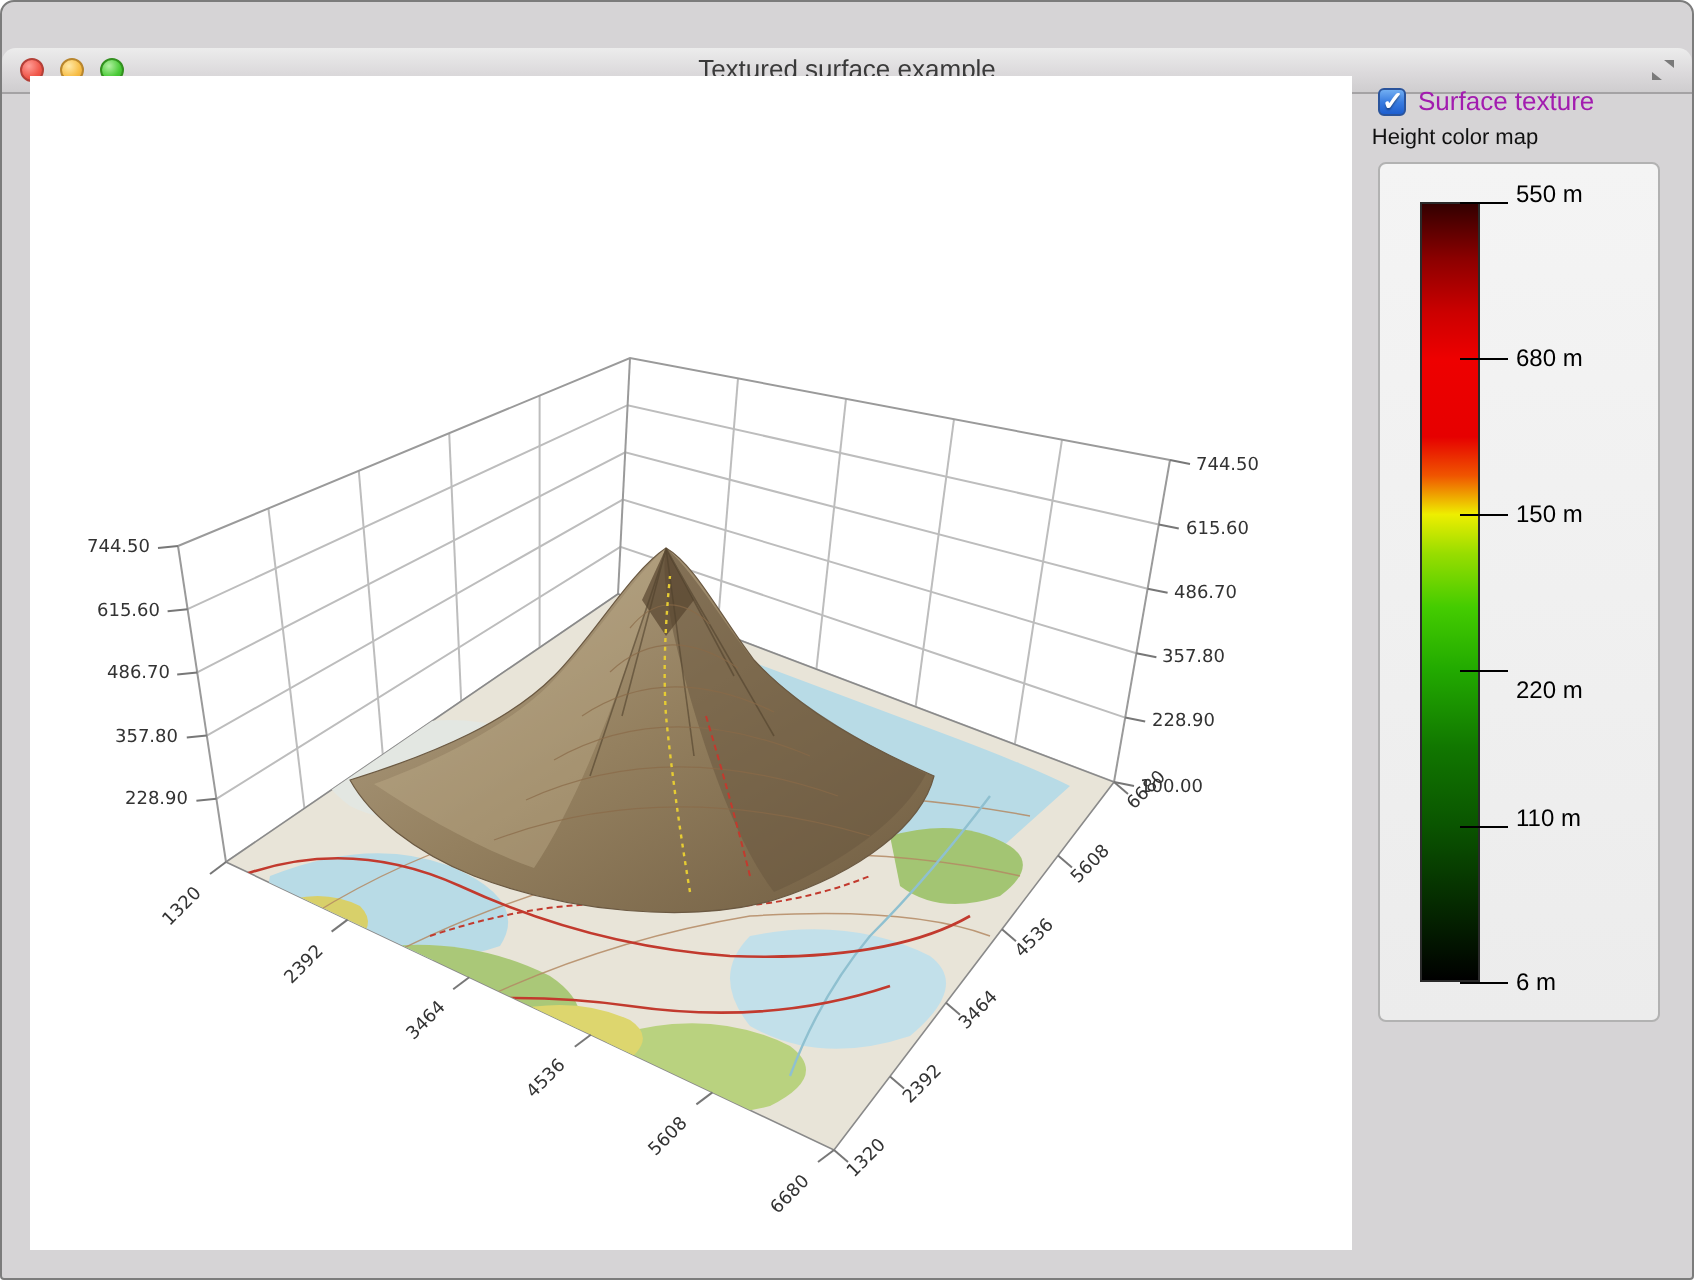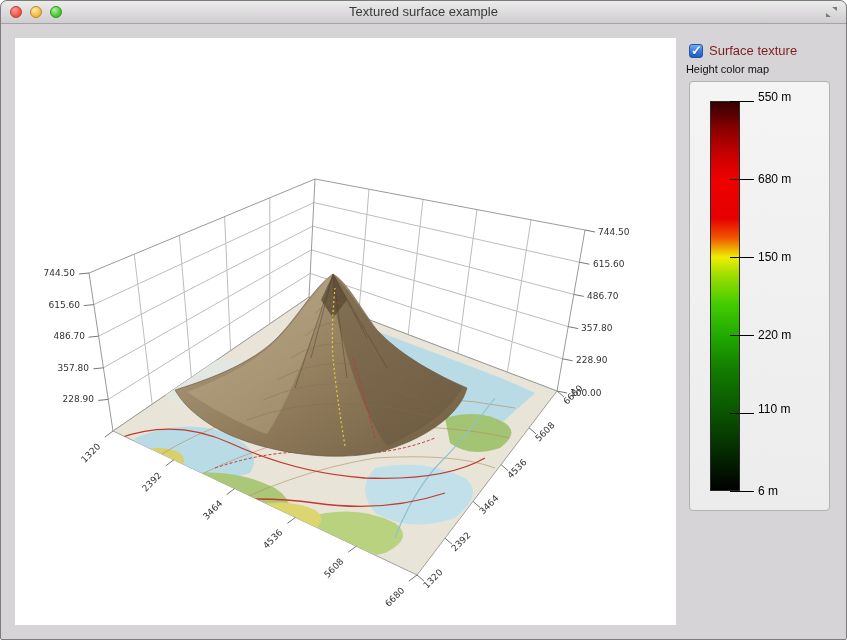--- a/index.html
+++ b/index.html
@@ -8,20 +8,21 @@
     position:relative; width:845px; height:638px;
     border:1px solid #7c7c7c; border-radius:7px 7px 2px 2px;
     background:#d6d4d6; overflow:hidden;
   }
   
   .titlebar {
     position:relative; height:22px;
     background:linear-gradient(to bottom,#ececec 0%,#dcdadc 55%,#cfcdcf 100%);
     border-bottom:1px solid #a4a2a4;
     border-radius:7px 7px 0 0;
+    margin-top:23px;
   }
   .title {
     text-align:center; line-height:22px; font-size:13px; color:#3a3a3a;
   }
   .traffic { position:absolute; top:5px; left:9px; display:flex; gap:8px; }
   .tl { width:12px; height:12px; border-radius:50%; box-sizing:border-box; }
   .tl-close { background:radial-gradient(circle at 35% 30%, #ff9d96, #f0574a 60%, #d8443a); border:1px solid #b44038; }
   .tl-min   { background:radial-gradient(circle at 35% 30%, #ffe9a8, #f7bd45 60%, #dfa036); border:1px solid #b8862e; }
   .tl-zoom  { background:radial-gradient(circle at 35% 30%, #b2f0a2, #49ca36 60%, #3aa82c); border:1px solid #33901f; }
   .fullscreen-btn { position:absolute; top:5px; right:8px; width:13px; height:12px; }
@@ -37,21 +38,21 @@
   }
   .checkbox {
     position:relative; width:14px; height:14px; border-radius:3px; box-sizing:border-box;
     background:linear-gradient(to bottom,#71aef2 0%, #3a7de0 50%, #1d5ecf 100%);
     border:1px solid #2a549c;
   }
   .checkbox .check {
     position:absolute; left:1px; top:-2px; color:#ffffff; font-size:13px; font-weight:bold;
     text-shadow:0 1px 1px rgba(0,0,0,.35);
   }
-  .texture-label { font-size:13px; color:#7f1d1d; }
+  .texture-label { font-size:13px; color:#a21caf; }
   .colormap-title {
     position:absolute; left:656px; top:62px; width:141px; text-align:center;
     font-size:11px; color:#111;
   }
   .legend-box {
     position:absolute; left:688px; top:80px; width:141px; height:430px;
     background:linear-gradient(to bottom,#f4f4f4,#ececec);
     border:1px solid #b2b2b2; border-radius:4px; box-sizing:border-box;
   }
   .colormap-gradient {
@@ -256,20 +257,20 @@
 
   <div class="legend-box">
     <div class="colormap-gradient" style="background: linear-gradient(rgb(51, 0, 0) 0%, rgb(139, 0, 0) 7%, rgb(204, 0, 0) 14%, rgb(238, 0, 0) 20%, rgb(230, 0, 0) 30%, rgb(240, 85, 0) 35%, rgb(238, 238, 0) 40%, rgb(153, 221, 0) 45%, rgb(68, 204, 0) 52%, rgb(34, 170, 0) 60%, rgb(17, 119, 0) 70%, rgb(10, 85, 0) 80%, rgb(5, 43, 0) 90%, rgb(0, 0, 0) 100%);"></div>
     <div class="legend-tick-line" style="top:19px"></div>
     <div class="legend-tick-label" style="top:8px">550 m</div>
     <div class="legend-tick-line" style="top:97px"></div>
     <div class="legend-tick-label" style="top:90px">680 m</div>
     <div class="legend-tick-line" style="top:175px"></div>
     <div class="legend-tick-label" style="top:168px">150 m</div>
     <div class="legend-tick-line" style="top:253px"></div>
-    <div class="legend-tick-label" style="top:246px">220 m</div>
+    <div class="legend-tick-label" style="top:256px">220 m</div>
     <div class="legend-tick-line" style="top:331px"></div>
     <div class="legend-tick-label" style="top:320px">110 m</div>
     <div class="legend-tick-line" style="top:409px"></div>
     <div class="legend-tick-label" style="top:402px">6 m</div>
   </div>
 
 </div>
 
 </body></html>

